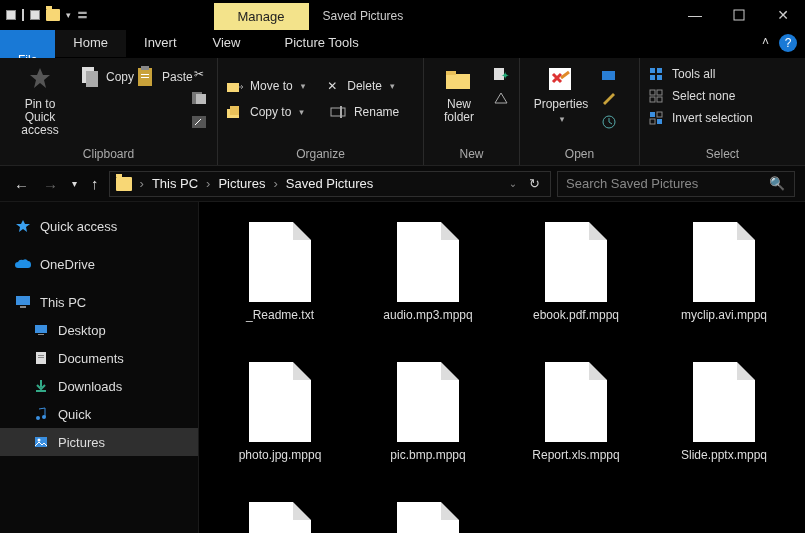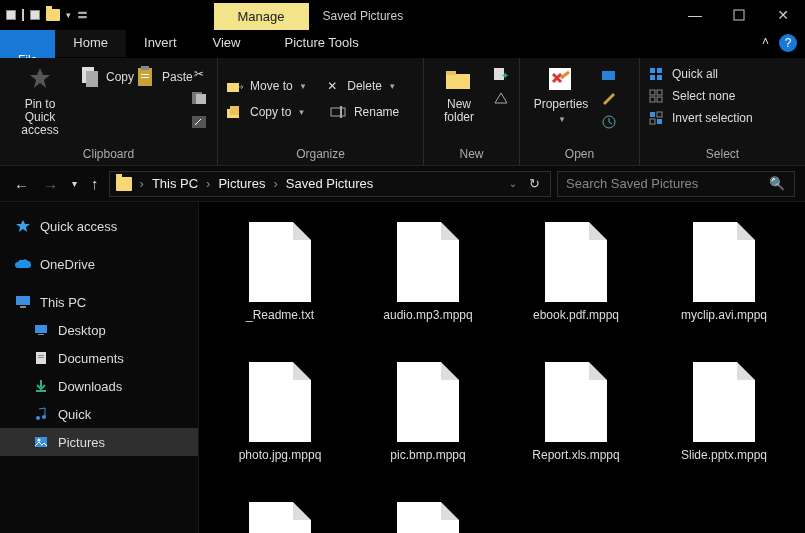--- a/index.html
+++ b/index.html
@@ -301,21 +301,21 @@
       <div class="rbody" style="flex-direction:column; gap:6px; padding-top:8px">
         <div class="minibtn">
           <span class="mini-ic">
               <svg width="16" height="14">
                 <rect x="1" y="1" width="5" height="5" fill="#3a8fe0"></rect>
                 <rect x="8" y="1" width="5" height="5" fill="#3a8fe0"></rect>
                 <rect x="1" y="8" width="5" height="5" fill="#3a8fe0"></rect>
                 <rect x="8" y="8" width="5" height="5" fill="#3a8fe0"></rect>
               </svg>
             </span>
-          <span>Quick all</span>
+          <span>Tools all</span>
         </div>
         <div class="minibtn">
           <span class="mini-ic">
               <svg width="16" height="14">
                 <rect x="1" y="1" width="5" height="5" fill="none" stroke="#888"></rect>
                 <rect x="8" y="1" width="5" height="5" fill="none" stroke="#888"></rect>
                 <rect x="1" y="8" width="5" height="5" fill="none" stroke="#888"></rect>
                 <rect x="8" y="8" width="5" height="5" fill="none" stroke="#888"></rect>
               </svg>
             </span>

